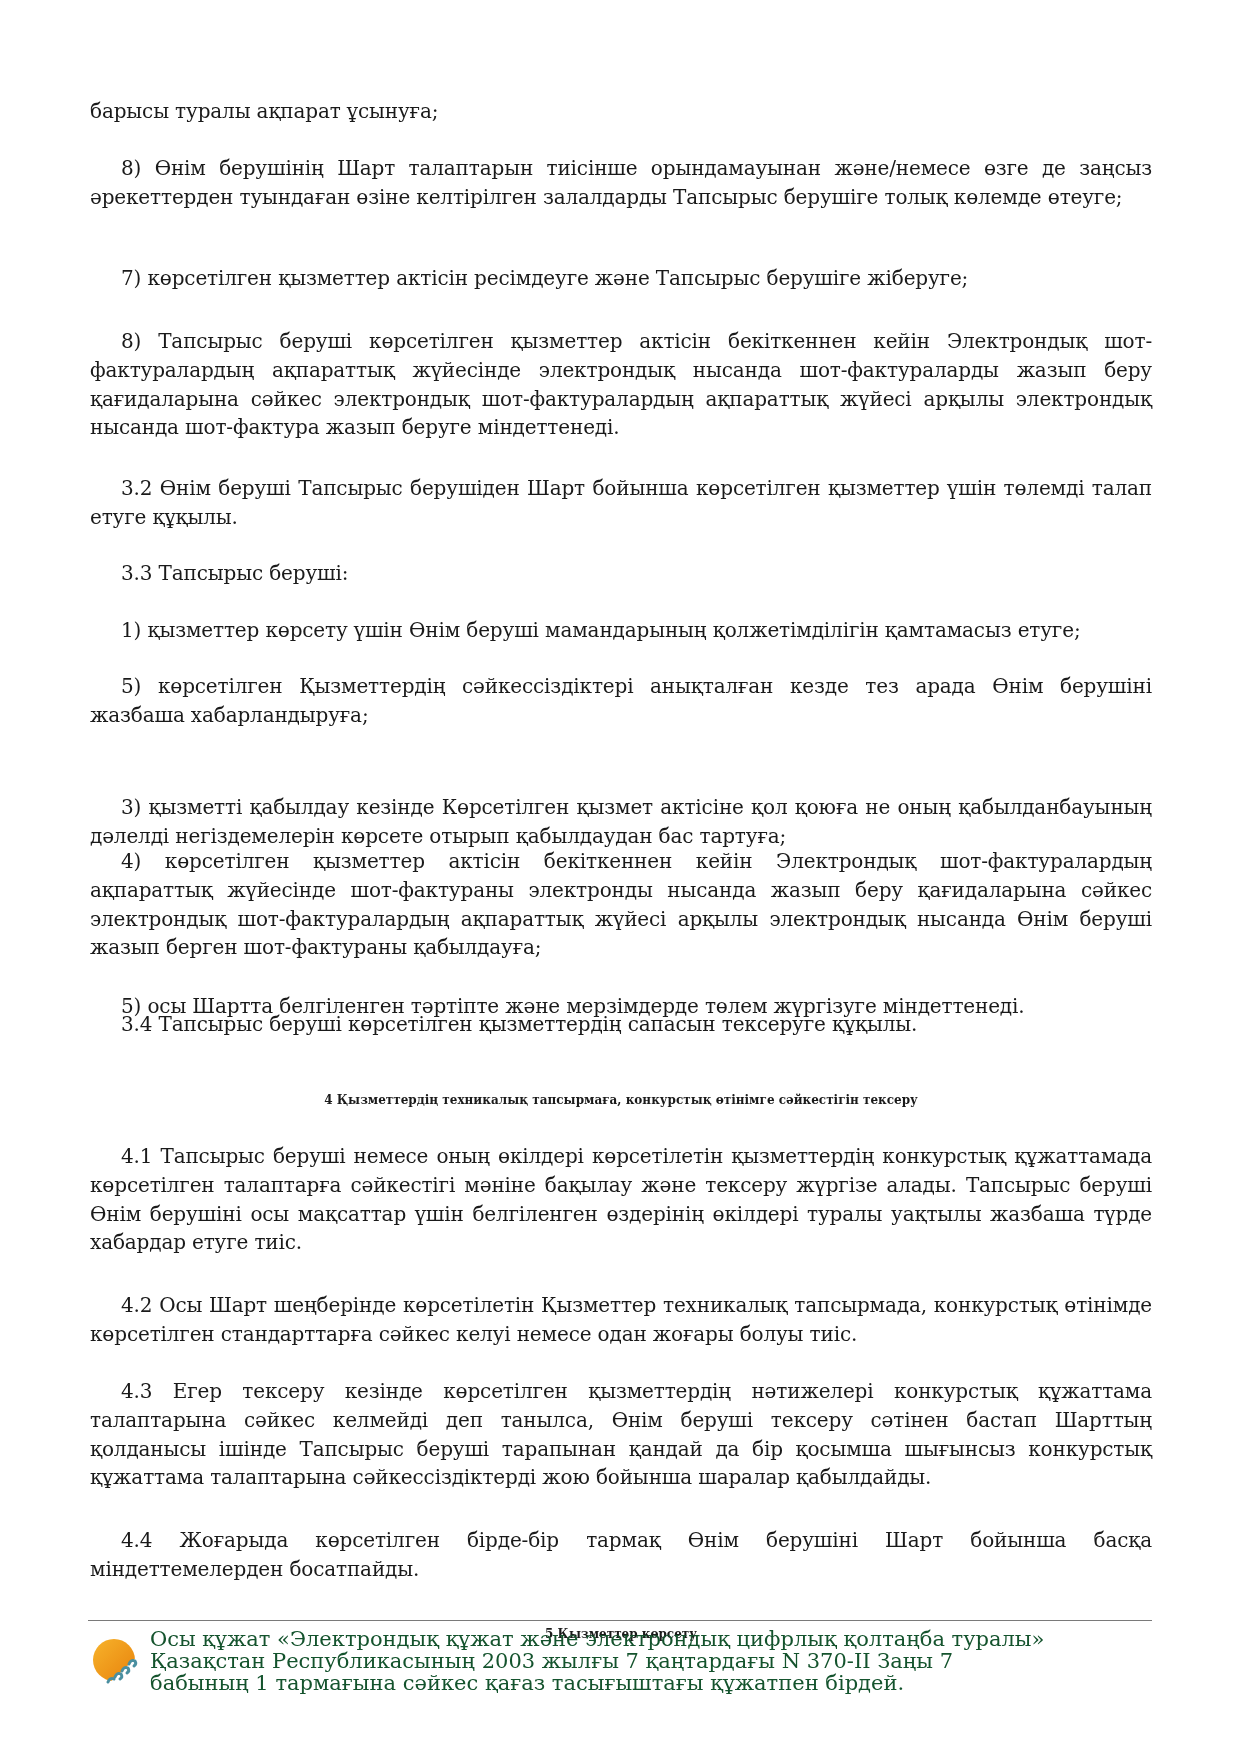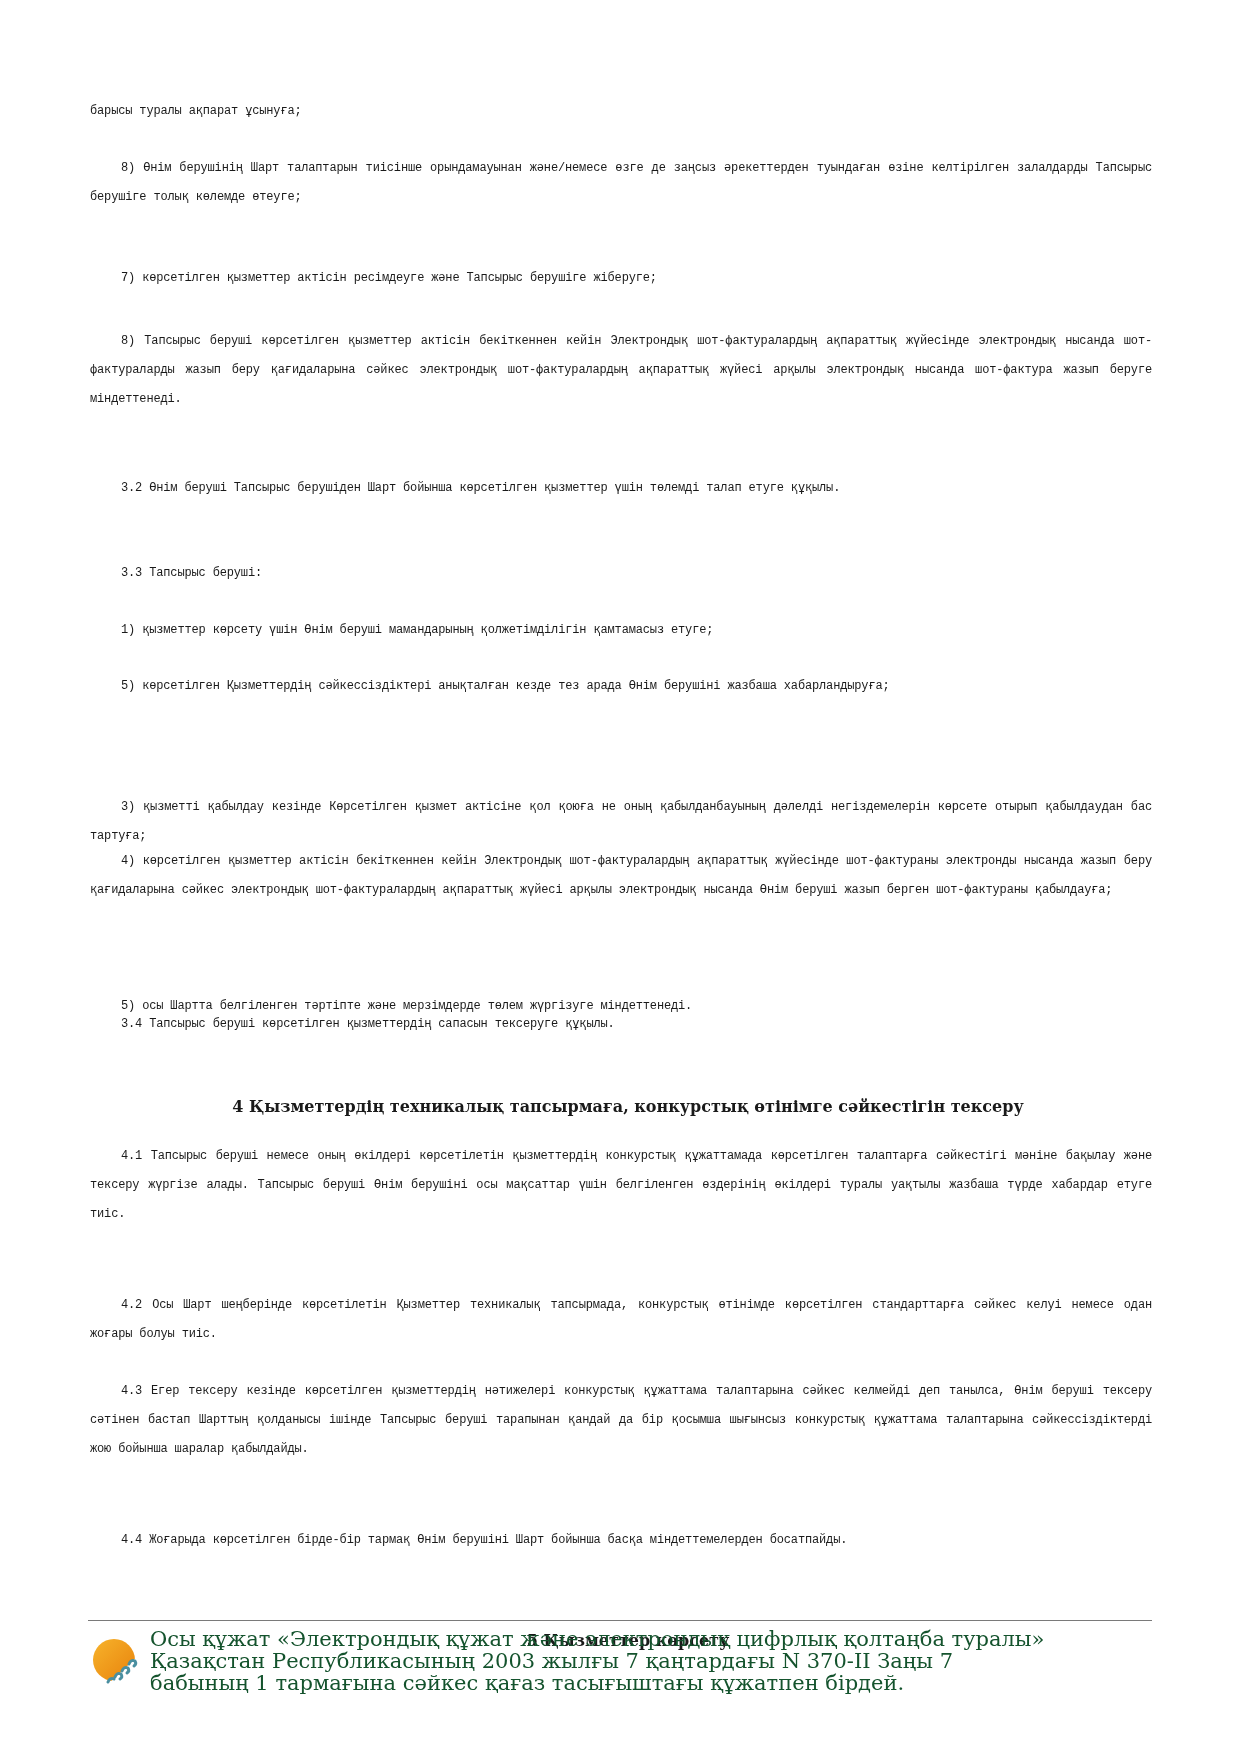--- a/index.html
+++ b/index.html
@@ -1,22 +1,22 @@
 <!DOCTYPE html>
 <html><head>
 <meta charset="utf-8">
 <style>
   html, body { margin: 0; padding: 0; background: #ffffff; }
   body { width: 1241px; height: 1754px; position: relative; overflow: hidden;
          font-family: "DejaVu Serif", serif; color: #1a1a1a; }
-  .p { position: absolute; left: 90px; width: 1062px; font-size: 12px; line-height: 28.8px;
-       text-align: justify; margin: 0; letter-spacing: -0.15px; font-family: Liberation Mono, monospace; }
+  .p { position: absolute; left: 90px; width: 1062px; font-size: 20px; line-height: 28.8px;
+       text-align: justify; margin: 0; letter-spacing: -0.15px; }
   .p.ind { text-indent: 31px; }
   .h { position: absolute; left: 90px; width: 1062px; text-align: center; font-weight: bold;
-       font-size: 16px; line-height: 28.8px; margin: 7px; }
+       font-size: 12px; line-height: 28.8px; margin: 0; }
   .divider { position: absolute; left: 88px; width: 1064px; top: 1620px; height: 0;
              border-top: 1.5px solid #7a7a7a; }
   .footer { position: absolute; left: 90px; top: 1628px; width: 1062px; display: flex; align-items: flex-start; }
   .logo { width: 52px; height: 52px; margin-top: 8px; margin-right: 8px; flex: 0 0 52px; }
   .footer-text { font-size: 21px; line-height: 22px; color: #14532d; width: 900px; }
 </style>
 </head>
 <body>
 
 <p class="p" style="top:97px">барысы туралы ақпарат ұсынуға;</p>

